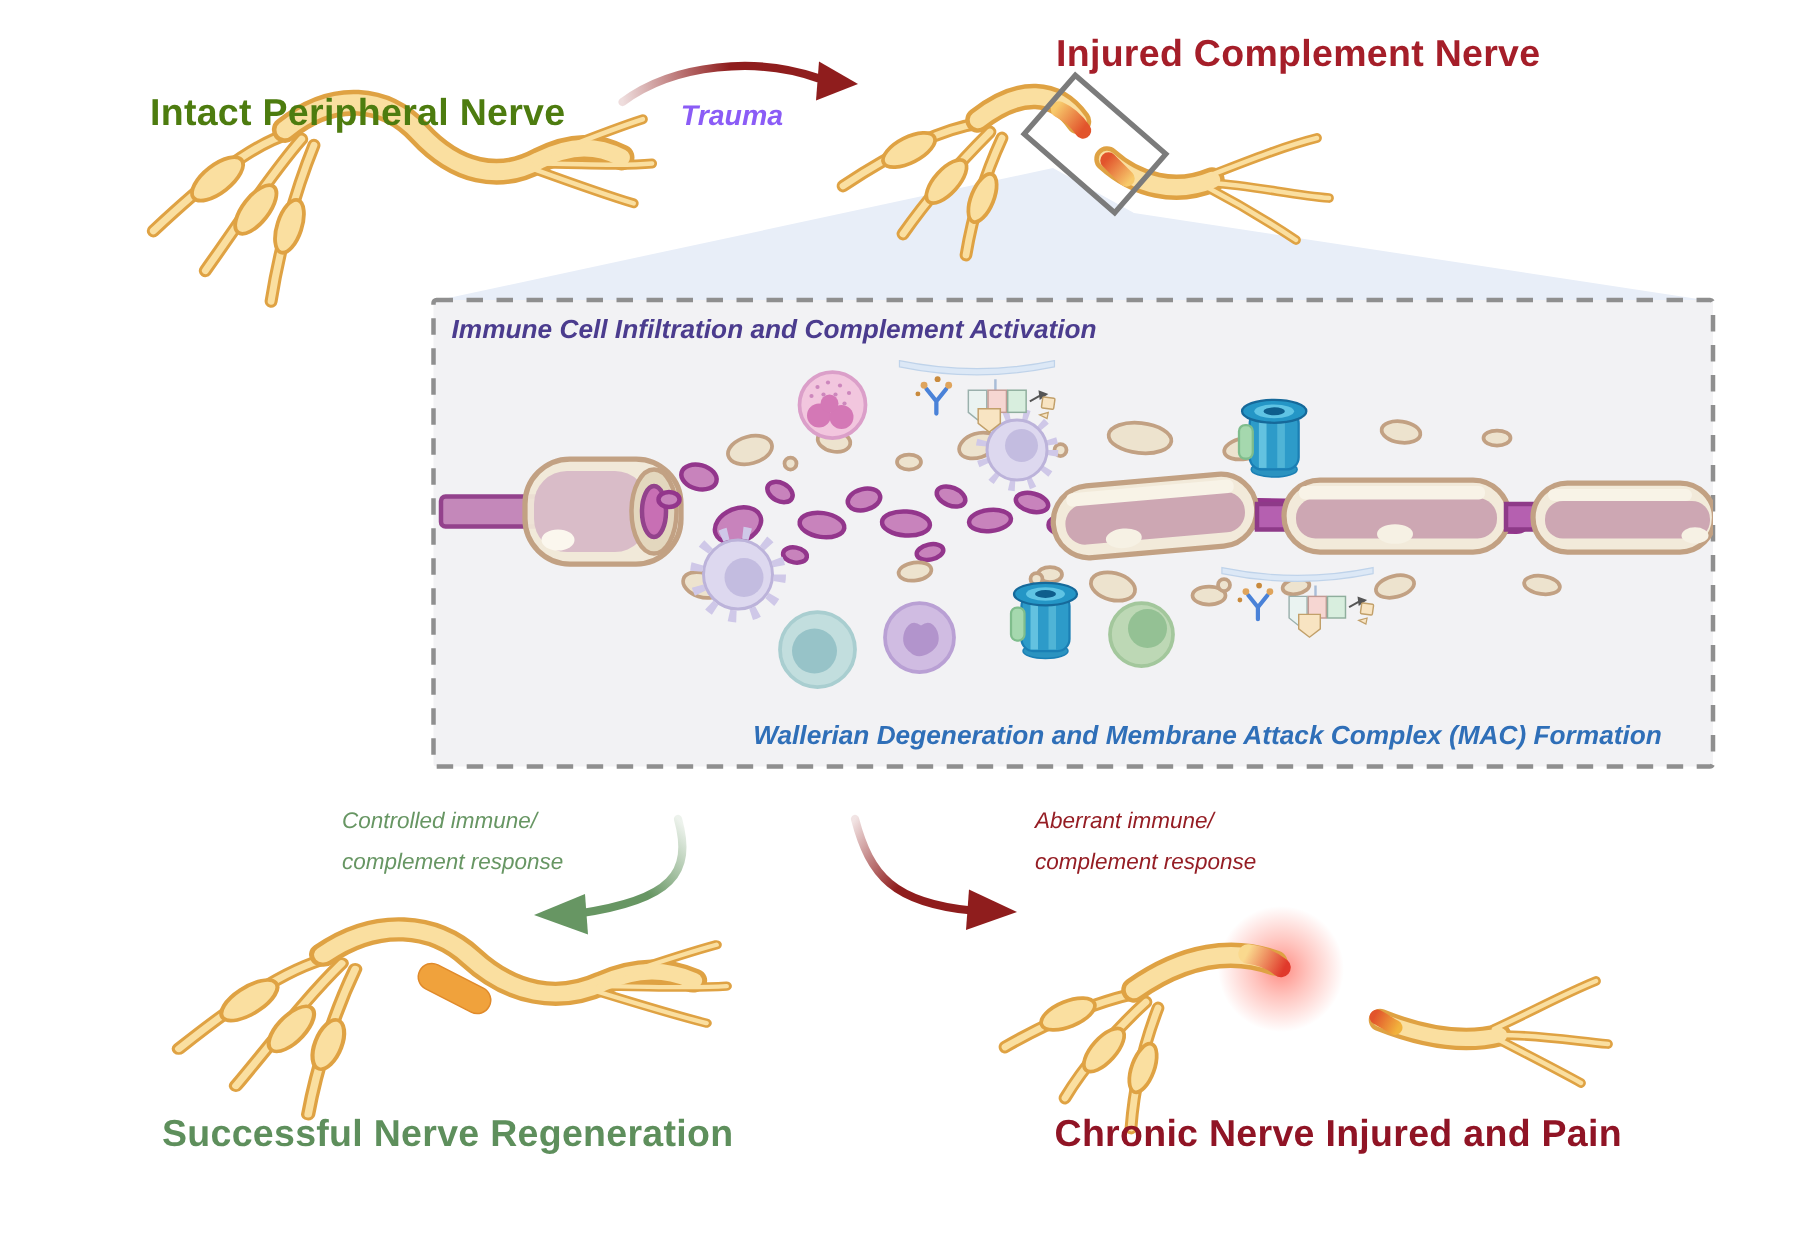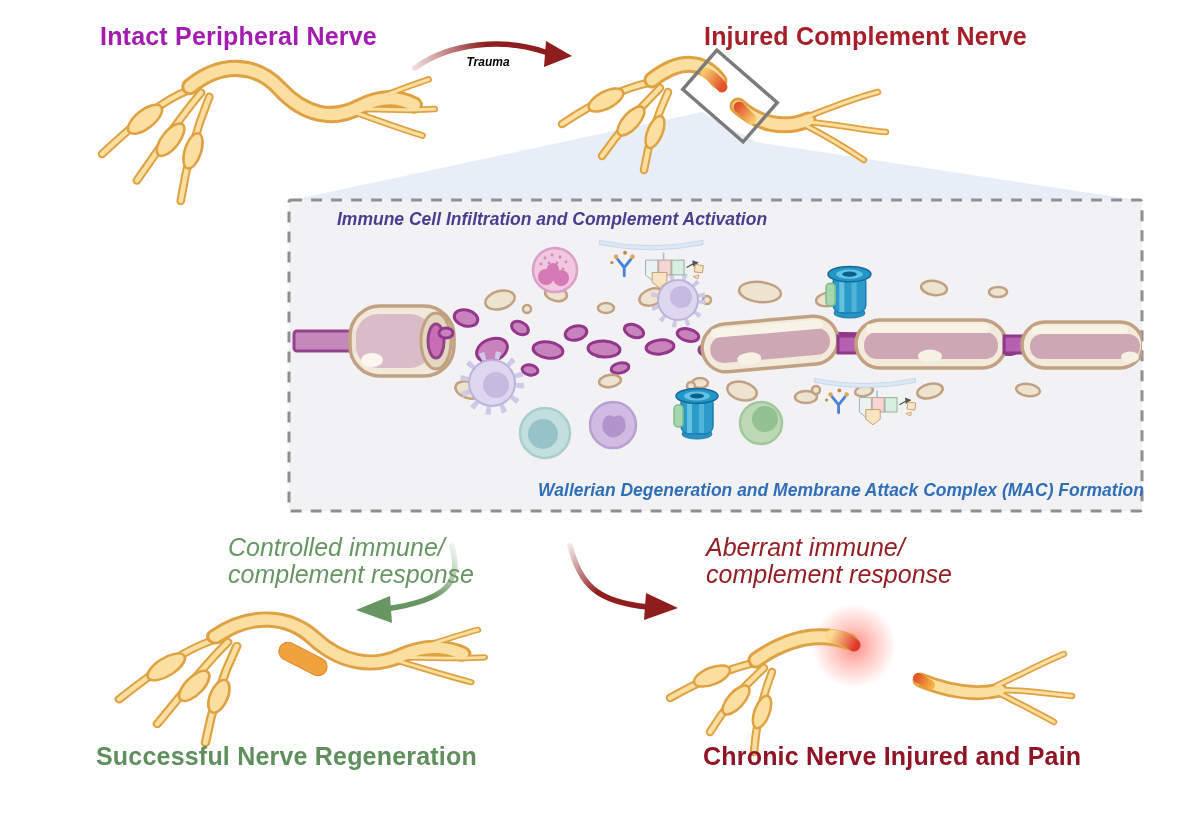--- a/index.html
+++ b/index.html
@@ -1,29 +1,29 @@
 <!DOCTYPE html>
 <html><head>
 <meta charset="utf-8">
 <style>
   html,body{margin:0;padding:0;background:#ffffff;}
   .canvas{position:relative;width:1200px;height:840px;background:#ffffff;overflow:hidden;
           font-family:"Liberation Sans",sans-serif;}
   .fig-svg{position:absolute;left:0;top:0;}
   .lbl{position:absolute;}
   .title{font-weight:800;font-size:25px;letter-spacing:.2px;}
-  .t-black{color:#a21caf;}
+  .t-black{color:#4d7c0f;margin-top:39px;}
   .t-injured{color:#A51E29;}
   .t-success{color:#5E8F5C;}
   .t-chronic{color:#901425;}
-  .trauma{font-style:italic;font-weight:700;font-size:12px;color:#000000;text-align:center;}
-  .arrowlbl{font-style:italic;font-size:25px;line-height:27px;white-space:pre-line;font-weight:500;}
+  .trauma{font-style:italic;font-weight:700;font-size:19px;color:#8b5cf6;text-align:center;margin-top:12px;}
+  .arrowlbl{font-style:italic;font-size:15px;line-height:27px;white-space:pre-line;font-weight:500;}
   .t-green{color:#679663;}
-  .t-red{color:#951D24;margin-left:16px;}
-  .insetlbl{font-style:italic;font-weight:700;font-size:17.5px;margin-left:36px;}
+  .t-red{color:#951D24;}
+  .insetlbl{font-style:italic;font-weight:700;font-size:17.5px;}
   .t-purple{color:#4B3C8E;}
   .t-blue{color:#2F6FB8;text-align:center;}
   
   .nD{stroke:#DFA243;fill:none;stroke-linecap:round;}
   .nL{stroke:#FADFA0;fill:none;stroke-linecap:round;}
   .sp{fill:#FADFA0;stroke:#DFA243;stroke-width:2.5;}
   .frag{fill:#C883BC;stroke:#93368C;stroke-width:3;}
   .deb{fill:#EDE3CE;stroke:#C2A183;stroke-width:2.5;}
 </style>
 </head>
@@ -328,17 +328,17 @@
 <div class="lbl insetlbl t-purple" style="left:301px;top:209px;">Immune Cell Infiltration and Complement Activation</div>
 
 <div class="lbl insetlbl t-blue" style="left:480px;top:480px;width:650px;">Wallerian Degeneration and Membrane Attack Complex (MAC) Formation</div>
 
 <div class="lbl arrowlbl t-green" style="left:228px;top:534px;">Controlled immune/
 complement response</div>
 
 <div class="lbl arrowlbl t-red" style="left:690px;top:534px;">Aberrant immune/
 complement response</div>
 
-<div class="lbl title t-success" style="left:96px;top:742px;">Successful Nerve Regeneration</div>
+<div class="lbl title t-success" style="left:108px;top:742px;">Successful Nerve Regeneration</div>
 
 <div class="lbl title t-chronic" style="left:703px;top:742px;">Chronic Nerve Injured and Pain</div>
 
 </div>
 
 </body></html>

